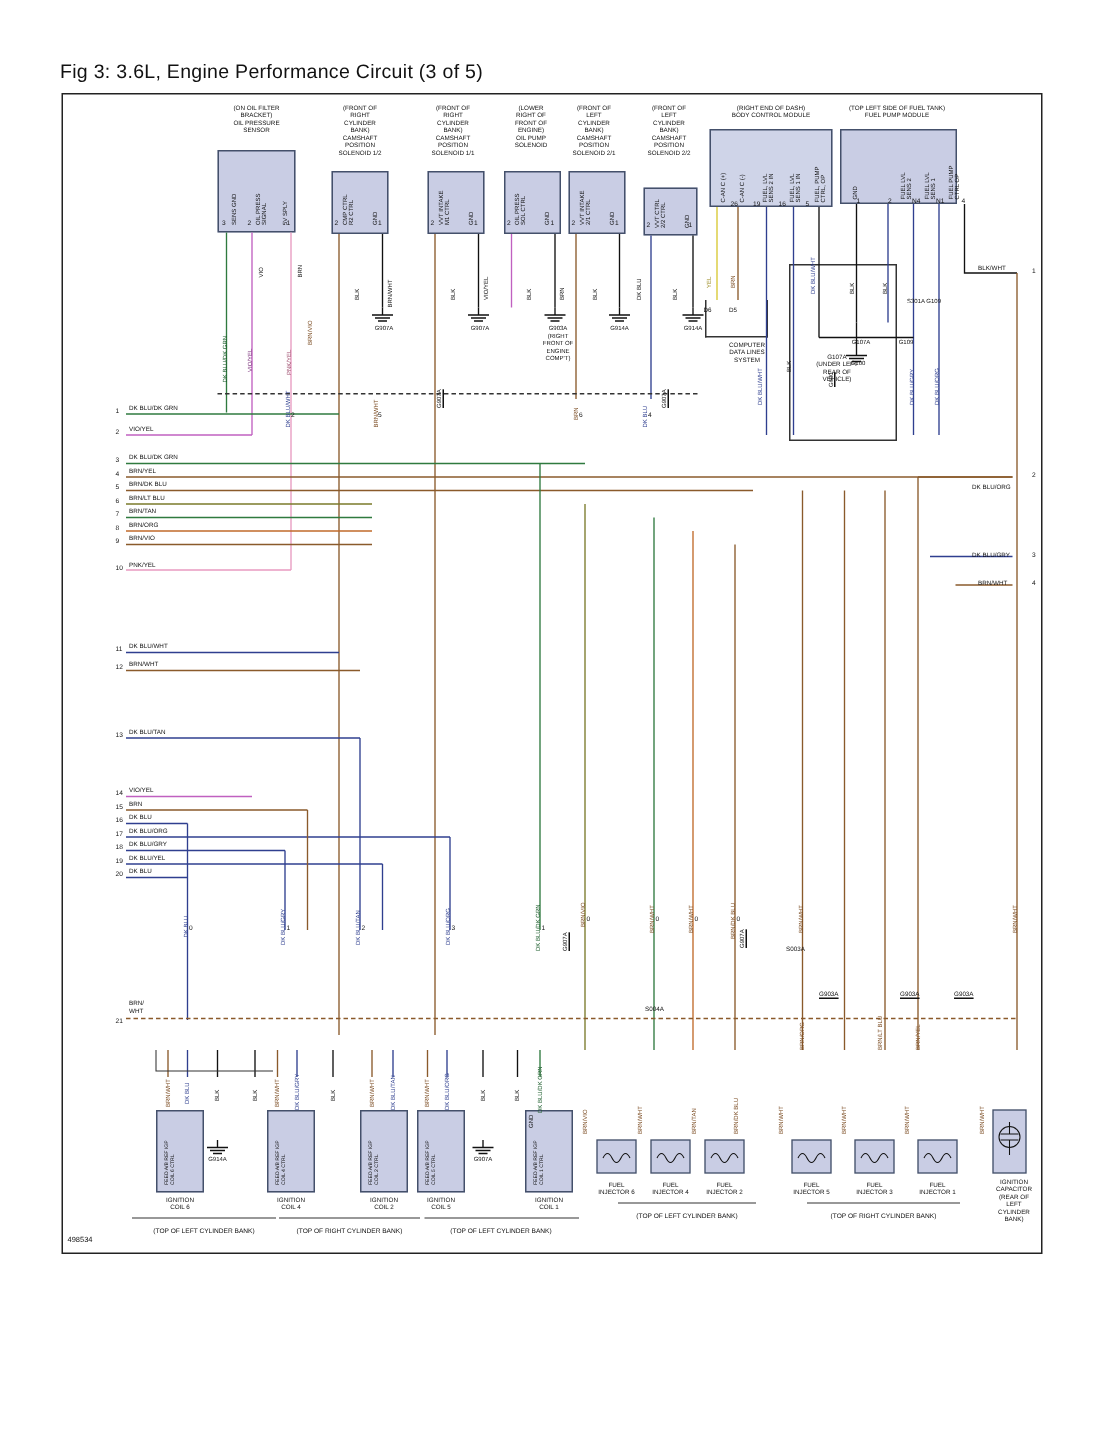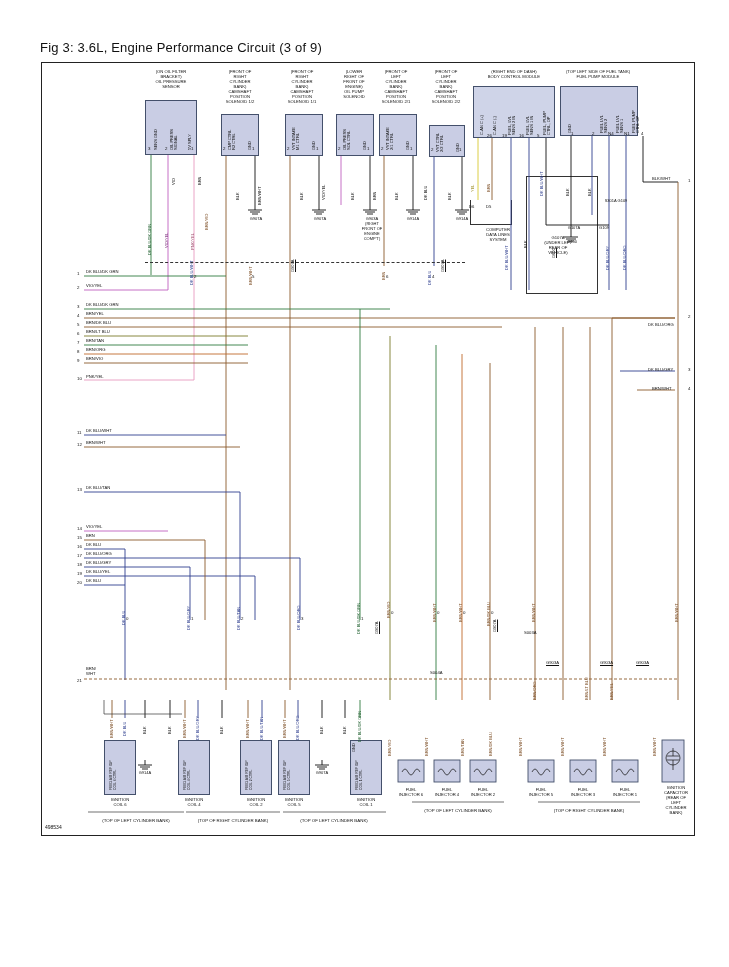--- a/index.html
+++ b/index.html
@@ -18,21 +18,21 @@
   .gndlbl{position:absolute;font-size:4px;color:#111;text-align:center;white-space:nowrap;}
   .coilbox{position:absolute;box-sizing:border-box;border:1px solid #44506b;background:#c9cde4;}
   #fignum{position:absolute;left:45px;top:824px;font-size:5px;color:#111;}
   .bot{position:absolute;font-size:4.4px;color:#111;text-align:center;}
 </style>
 </head>
 <body>
 
 <div id="root">
 
-  <div id="title">Fig 3: 3.6L, Engine Performance Circuit (3 of 9)</div>
+  <div id="title">Fig 3: 3.6L, Engine Performance Circuit (3 of 5)</div>
 
   <div id="frame"></div>
 
   <div class="cap" style="left:140px;top:70px;width:62px;">(ON OIL FILTER<br>BRACKET)<br>OIL PRESSURE<br>SENSOR</div>
   <div class="blk" style="left:145px;top:100px;width:52px;height:55px;"></div>
   <div class="vt" style="left:154px;top:150px;">SENS GND</div>
   <div class="vt" style="left:170px;top:150px;">OIL PRESS<br>SIGNAL</div>
   <div class="vt" style="left:188px;top:150px;">5V SPLY</div>
   <div class="num" style="left:148px;top:146px;">3</div>
   <div class="num" style="left:165px;top:146px;">2</div>

